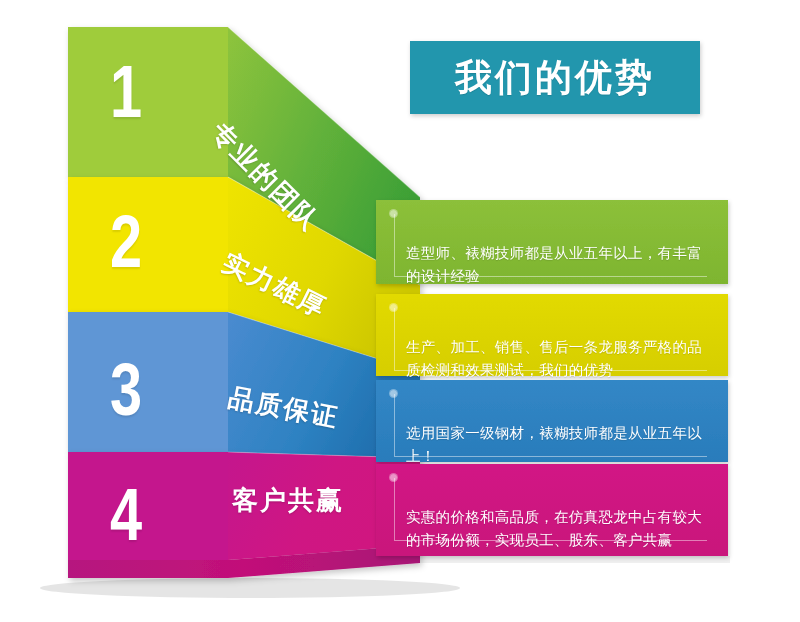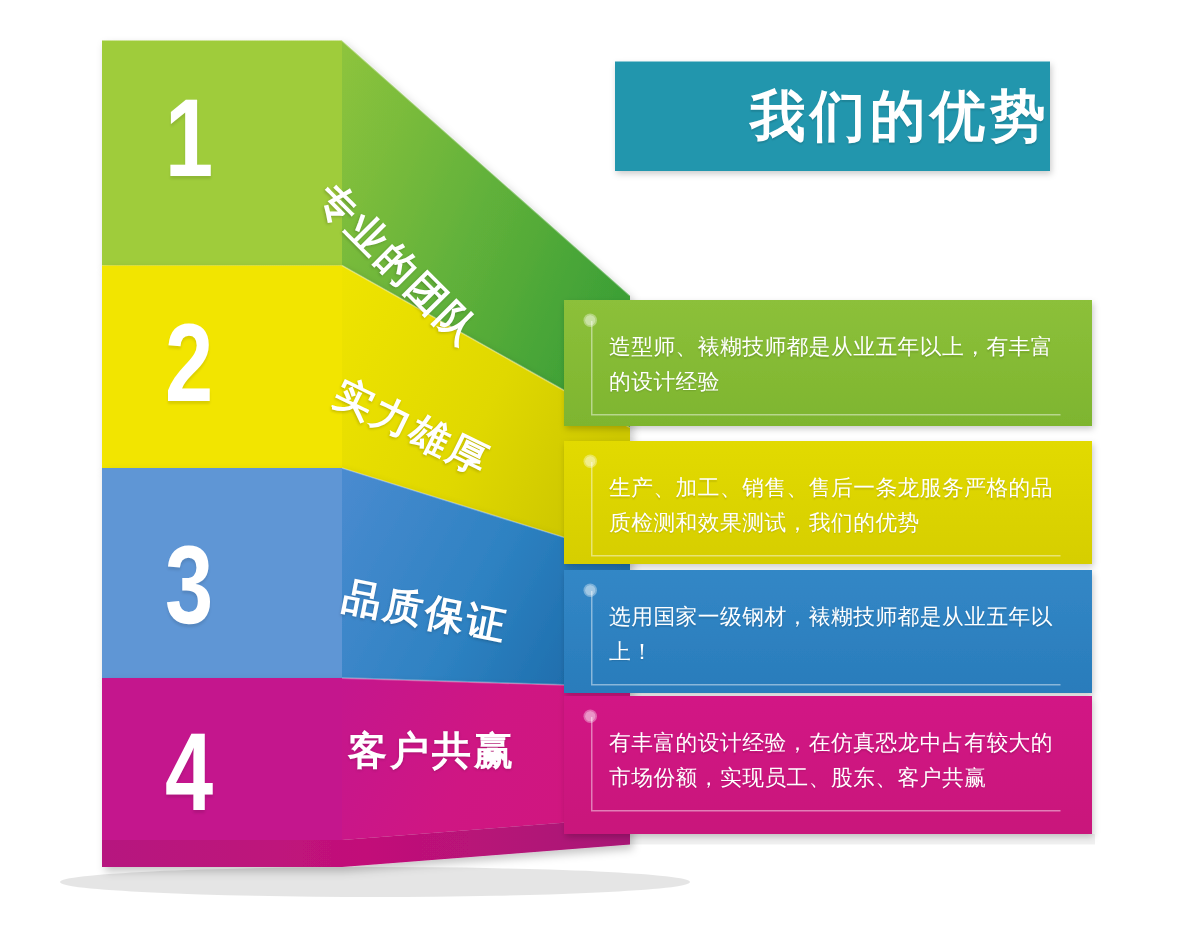--- a/index.html
+++ b/index.html
@@ -9,21 +9,21 @@
     font-family:"Liberation Sans","DejaVu Sans",sans-serif;
     overflow:hidden;
     position:relative;
   }
   #stage{position:absolute;left:0;top:0;width:800px;height:622px;}
   #art{position:absolute;left:0;top:0;}
 
   
   .title-wrap{
     position:absolute;left:410px;top:41px;width:290px;height:73px;
-    display:flex;align-items:center;justify-content:flex-end;
+    display:flex;align-items:center;justify-content:center;
   }
   .title-text{
     font-size:37px;font-weight:bold;letter-spacing:3px;color:#ffffff;
     font-family:"Liberation Sans","DejaVu Sans",sans-serif;
     text-shadow:0 1px 1px rgba(0,0,0,.12);
   }
 
   
   .num{
     position:absolute;
@@ -58,21 +58,22 @@
     position:absolute;
     box-sizing:border-box;
     padding:22px 26px 0 30px;
   }
   .cbox .ctext{
     color:#ffffff;
     font-size:14.5px;
     line-height:23px;
     letter-spacing:.3px;
     text-shadow:0 1px 1px rgba(0,0,0,.13);
-    font-family:Liberation Mono, monospace;
+    font-family:Liberation Sans, sans-serif;
+    margin-top:20px;
   }
   .cbox .bracket{
     position:absolute;left:18px;top:14px;
     width:312px;height:62px;
     border-left:1px solid rgba(255,255,255,.45);
     border-bottom:1px solid rgba(255,255,255,.45);
     pointer-events:none;
   }
   .cbox .dot{
     position:absolute;left:14px;top:10px;
@@ -233,16 +234,16 @@
 
   <div class="cbox" id="cbox3">
     <div class="dot"></div>
     <div class="bracket"></div>
     <div class="ctext">选用国家一级钢材，裱糊技师都是从业五年以上！</div>
   </div>
 
   <div class="cbox" id="cbox4">
     <div class="dot"></div>
     <div class="bracket"></div>
-    <div class="ctext">有丰富的设计经验，在仿真恐龙中占有较大的市场份额，实现员工、股东、客户共赢</div>
+    <div class="ctext">实惠的价格和高品质，在仿真恐龙中占有较大的市场份额，实现员工、股东、客户共赢</div>
   </div>
 
 </div>
 
 </body></html>

